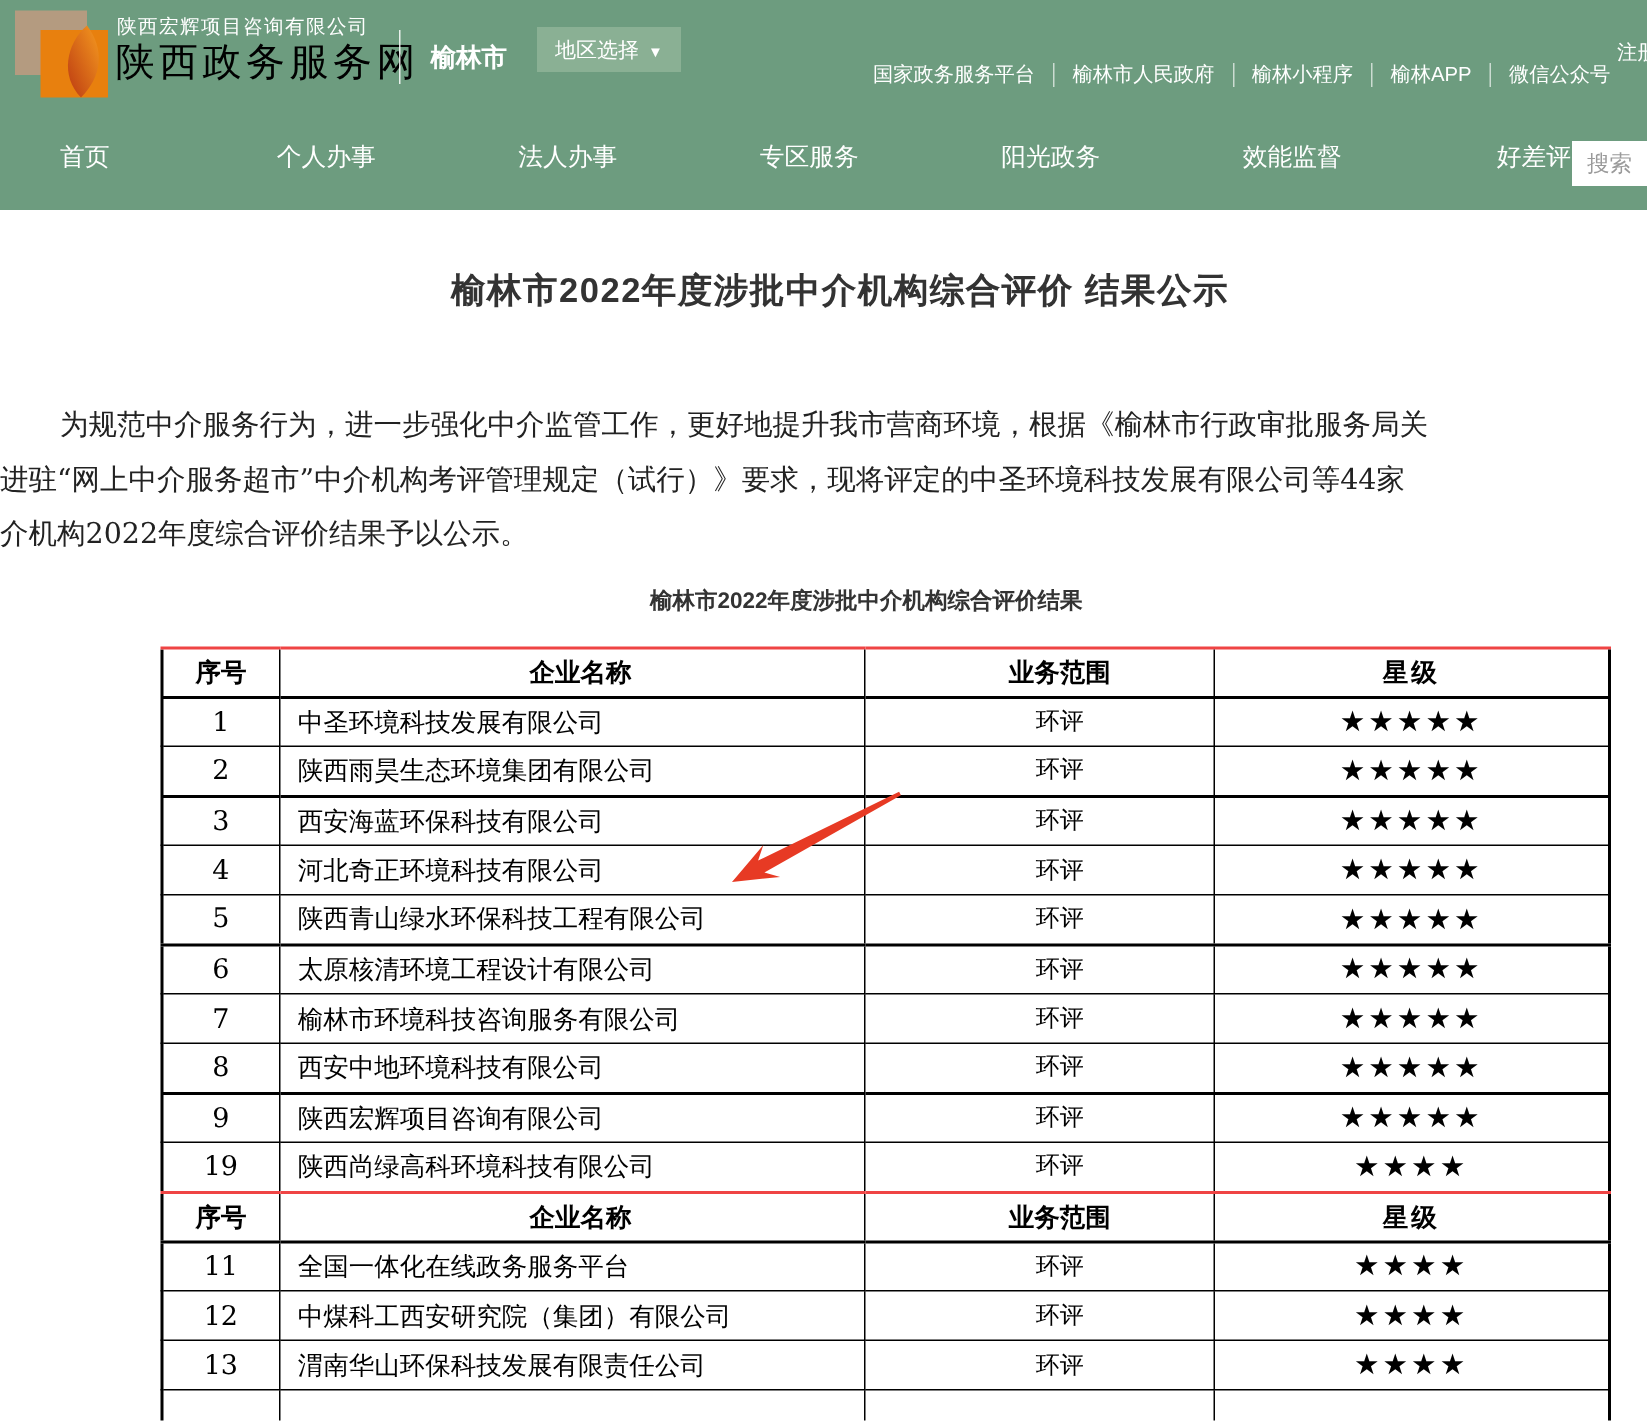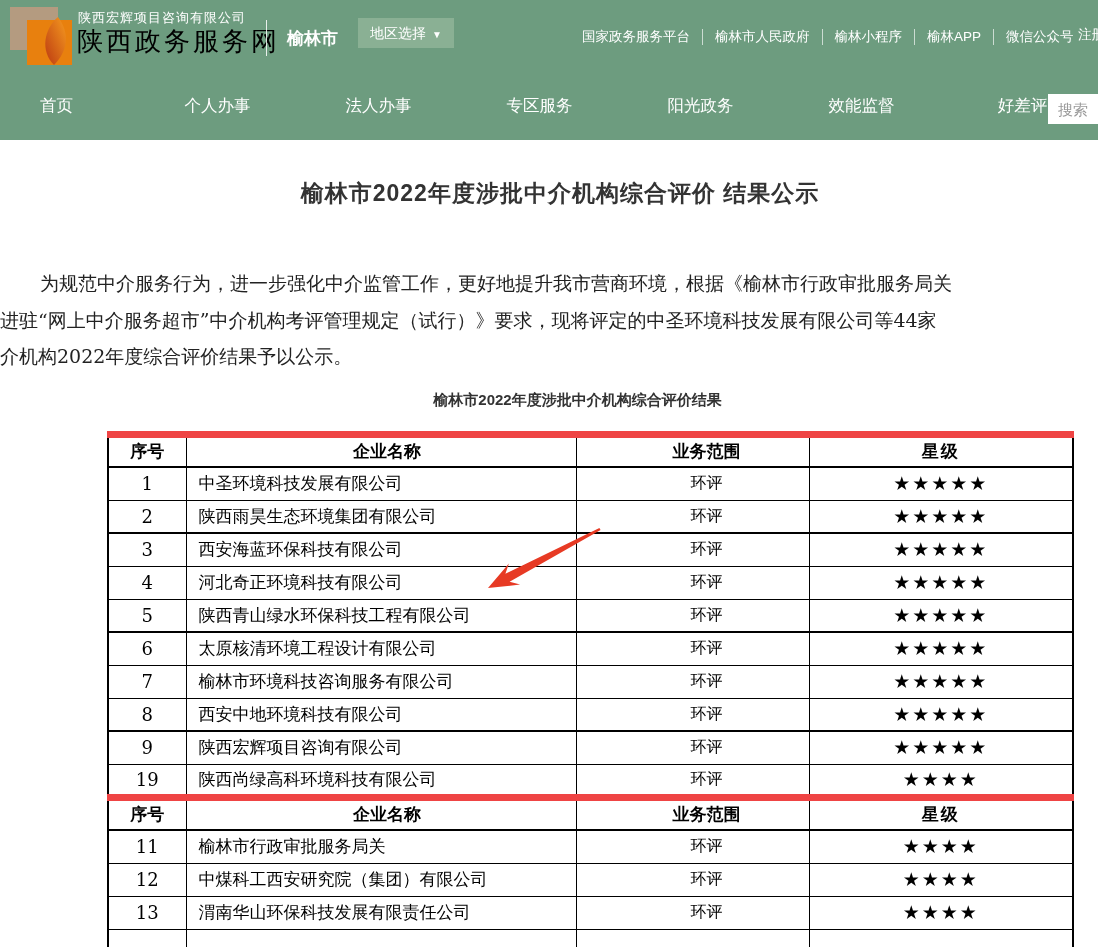--- a/index.html
+++ b/index.html
@@ -8,41 +8,41 @@
 
   
   .site-header { position:relative; width:100%; height:140px; background:#6d9c7f; color:#fff; }
   .logo { position:absolute; left:8px; top:3px; width:66px; height:64px; cursor:pointer; }
   .brand-sub { position:absolute; left:78px; top:9px; font-size:13px; letter-spacing:1px; color:#fff; }
   .brand-name { position:absolute; left:77px; top:24px; font-size:26px; letter-spacing:3px; color:#000000; }
   .vert-divider { position:absolute; left:266px; top:20px; width:1px; height:36px; background:rgba(255,255,255,.85); }
   .city-label { position:absolute; left:287px; top:27px; font-size:17px; font-weight:bold; }
   .region-btn { position:absolute; left:358px; top:18px; height:30px; padding:0 12px; background:#8ab094; font-size:14px; line-height:30px; cursor:pointer; white-space:nowrap; }
   .region-btn .caret { font-size:10px; margin-left:6px; }
-  .top-links { position:absolute; left:570px; top:4px; height:66px; display:flex; align-items:center; font-size:13.5px; }
+  .top-links { position:absolute; left:570px; top:17px; height:66px; display:flex; align-items:center; font-size:13.5px; }
   .top-links .tlink { padding:0 12px; white-space:nowrap; cursor:pointer; }
   .top-links .sep { width:1px; height:16px; background:rgba(255,255,255,.65); }
   .register-link { position:absolute; left:1078px; top:26px; font-size:13.5px; white-space:nowrap; cursor:pointer; }
   .main-nav { position:absolute; left:0; top:72px; display:flex; list-style:none;gap:48px; }
   .main-nav li { width:113px; text-align:center; font-size:16.5px; line-height:66px; white-space:nowrap; cursor:pointer; }
   .search-box { position:absolute; left:1048px; top:94px; width:170px; height:30px; background:#fff; }
   .search-box input { width:100%; height:100%; border:none; outline:none; background:transparent; padding:0 10px; font-size:15px; color:#333; font-family:"Liberation Sans",sans-serif; }
   .search-box input::placeholder { color:#9a9a9a; }
 
   
   .article-title { width:1120px; margin-top:38px; text-align:center; font-size:23px; font-weight:600; color:#333; letter-spacing:1px; }
   .paragraph { margin-top:56px; width:1270px; font-family:"DejaVu Serif", serif; font-size:19px; color:#222; }
   .paragraph .line { line-height:36.5px; white-space:nowrap; overflow:hidden; }
   .paragraph .indent { text-indent:40px; }
   .table-caption { margin-left:107px; margin-top:16px; width:941px; text-align:center; font-size:15px; font-weight:bold; color:#333; }
 
   
   .eval-table { margin-left:107px; margin-top:21px; width:941px; border-collapse:collapse; table-layout:fixed; border:2px solid #000; }
   .eval-table th, .eval-table td { border:1px solid #000; height:33px; vertical-align:middle; color:#000; }
-  .eval-table tr.head-row th { font-size:17px; font-weight:bold; text-align:center; border-top:7px solid #ef4444; border-bottom:2px solid #000; font-family:"Liberation Sans",sans-serif; }
+  .eval-table tr.head-row th { font-size:17px; font-weight:bold; text-align:center; border-top:2px solid #ef4444; border-bottom:2px solid #000; font-family:"Liberation Sans",sans-serif; }
   .eval-table tr.thick-top td { border-top:2px solid #000; }
   .col-no    { width:78px;  text-align:center; font-family:"DejaVu Serif",serif; font-size:18px; }
   .col-company { width:390px; text-align:left; padding-left:12px; font-family:Liberation Serif, serif; font-size:17px; }
   .col-scope { width:233px; text-align:center; font-family:"DejaVu Serif",serif; font-size:16px;padding-left:28px; }
   .col-stars { width:264px; text-align:center; font-size:19px; letter-spacing:2px;margin-top:24px; }
 
   
   .arrow-annotation { position:absolute; left:470px; top:518px; width:140px; height:80px; pointer-events:none; z-index:5; }
 </style>
 </head>
@@ -179,21 +179,21 @@
           <td class="col-stars">★★★★</td>
         </tr>
         <tr class="head-row">
           <th class="col-no">序号</th>
           <th class="col-company">企业名称</th>
           <th class="col-scope">业务范围</th>
           <th class="col-stars">星级</th>
         </tr>
         <tr>
           <td class="col-no">11</td>
-          <td class="col-company">榆林市行政审批服务局关</td>
+          <td class="col-company">全国一体化在线政务服务平台</td>
           <td class="col-scope">环评</td>
           <td class="col-stars">★★★★</td>
         </tr>
         <tr>
           <td class="col-no">12</td>
           <td class="col-company">中煤科工西安研究院（集团）有限公司</td>
           <td class="col-scope">环评</td>
           <td class="col-stars">★★★★</td>
         </tr>
         <tr>

